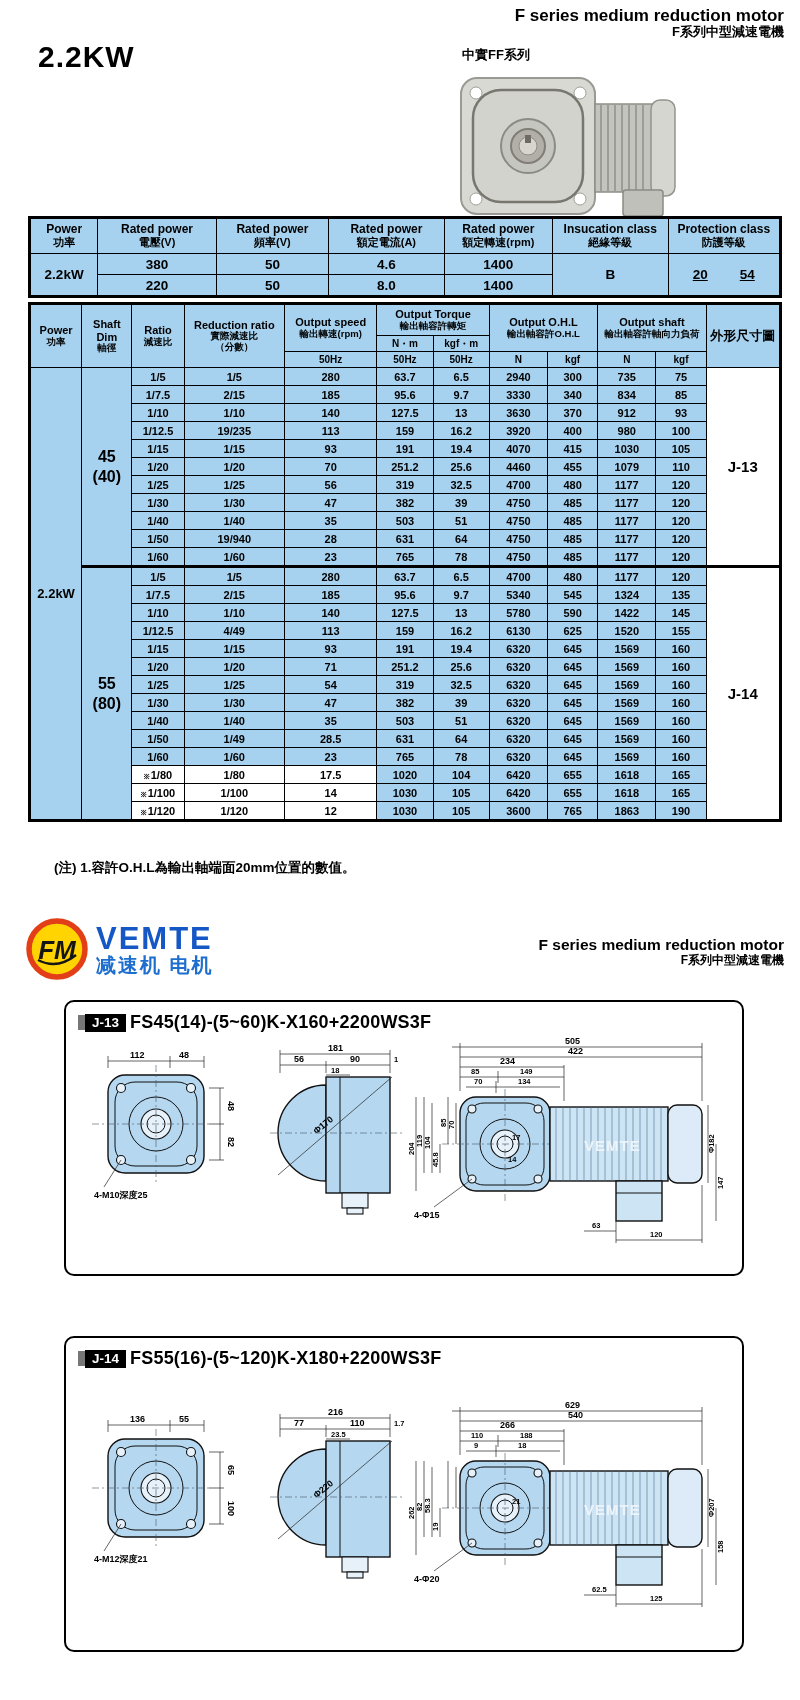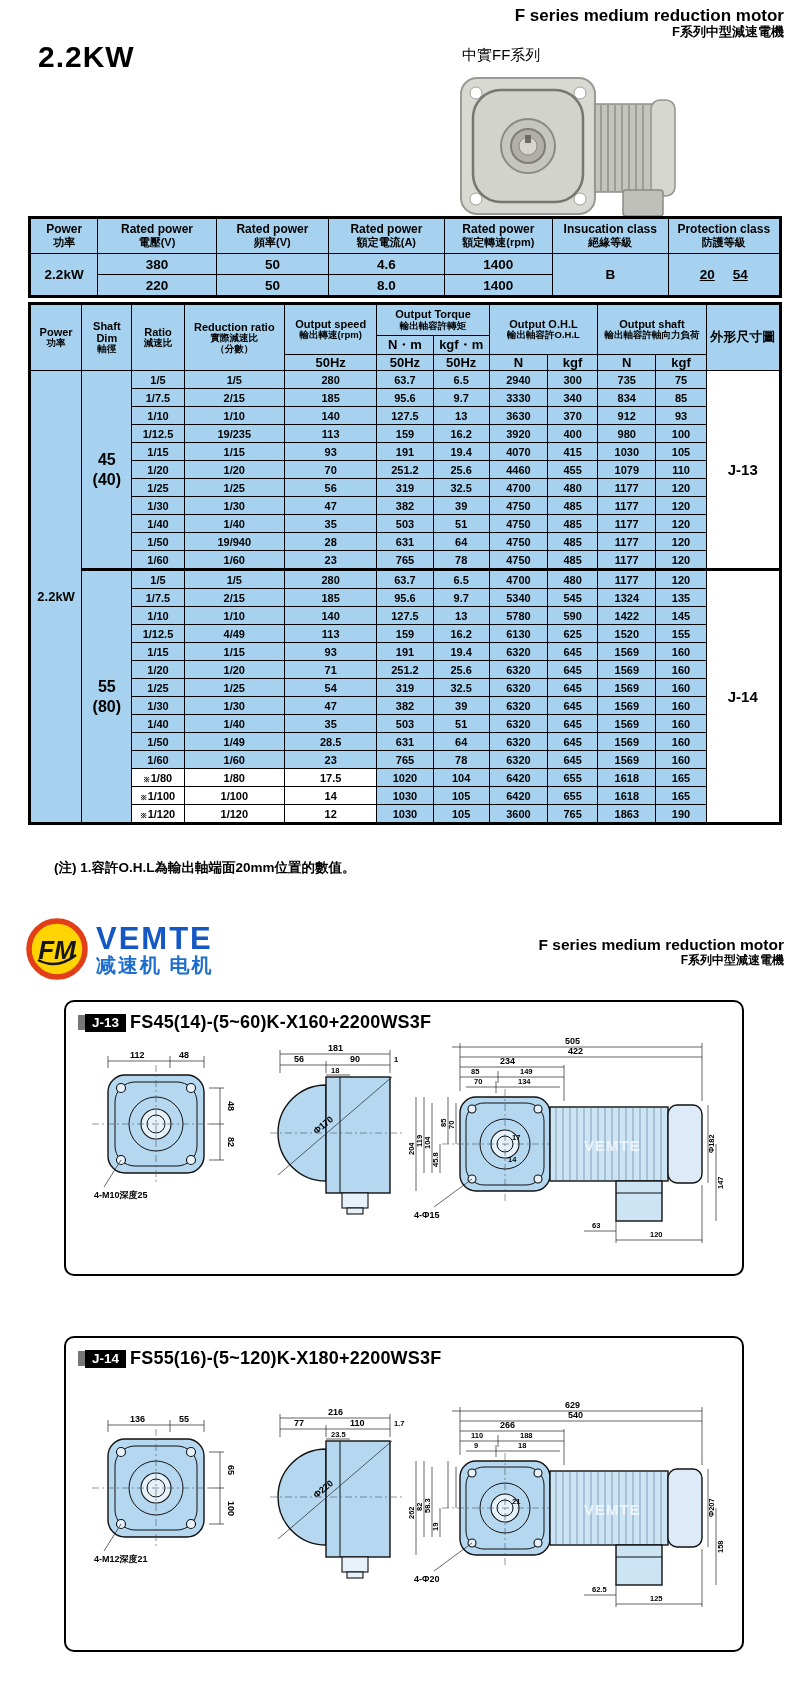--- a/index.html
+++ b/index.html
@@ -5,39 +5,39 @@
   html,body{margin:0;padding:0;}
   body{width:800px;height:1700px;position:relative;background:#fff;
        font-family:"Liberation Sans",sans-serif;color:#000;overflow:hidden;}
   .abs{position:absolute;}
 
   
   .hdr{right:16px;width:420px;text-align:right;line-height:1.12;}
   .hdr .en{font-size:17px;font-weight:bold;}
   .hdr .zh{font-size:13px;font-weight:bold;}
   .power-title{left:38px;top:40px;font-size:30px;font-weight:bold;letter-spacing:1px;}
-  .series-label{left:462px;top:46px;font-size:15px;font-weight:normal;text-align:center;}
+  .series-label{left:462px;top:46px;font-size:13px;font-weight:bold;text-align:center;}
 
   
   table{border-collapse:collapse;table-layout:fixed;}
   .spec,.main{border:3px solid #000;}
   .spec th,.spec td,.main th,.main td{border:1.6px solid #000;background:#a6d2ef;
       text-align:center;vertical-align:middle;padding:0;font-weight:bold;}
   .spec{left:28px;top:216px;width:754px;}
   .spec th{height:34px;}
   .spec .en{font-size:12px;line-height:1.15;}
   .spec .zh{font-size:11px;line-height:1.2;}
   .spec td{height:20px;font-size:13.5px;}
-  .prot span{display:inline-block;margin:0 9px;text-decoration:underline;}
+  .prot span{display:inline-block;margin:0 16px;text-decoration:underline;}
 
   .main{left:28px;top:302px;width:754px;}
   .main th .en{font-size:11px;line-height:1.1;}
   .main th .zh{font-size:9.5px;line-height:1.15;}
   .main tr.h1 th{height:30px;}
-  .main tr.h2 th,.main tr.h3 th{height:15px;font-size:13px;}
+  .main tr.h2 th,.main tr.h3 th{height:15px;font-size:10px;}
   .main tbody td{height:17px;font-size:11px;}
   .main td.wcell{background:#fff;}
   .main td.dimref{background:#fff;font-size:15px;}
   .main td.power-cell{font-size:13px;}
   .main td.shaft-cell{font-size:16px;line-height:1.25;}
   .main tr.group-sep td{border-top:3px solid #000;}
   .mk{font-size:7px;vertical-align:0px;margin-right:1px;}
 
   
   .notes{left:30px;top:858px;font-size:13.5px;font-weight:bold;line-height:1.55;margin-left:24px;}

